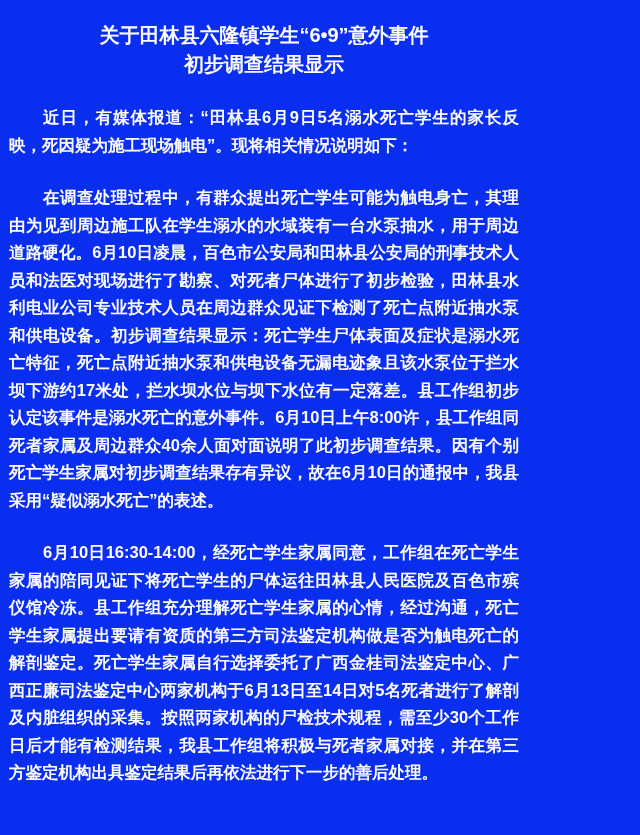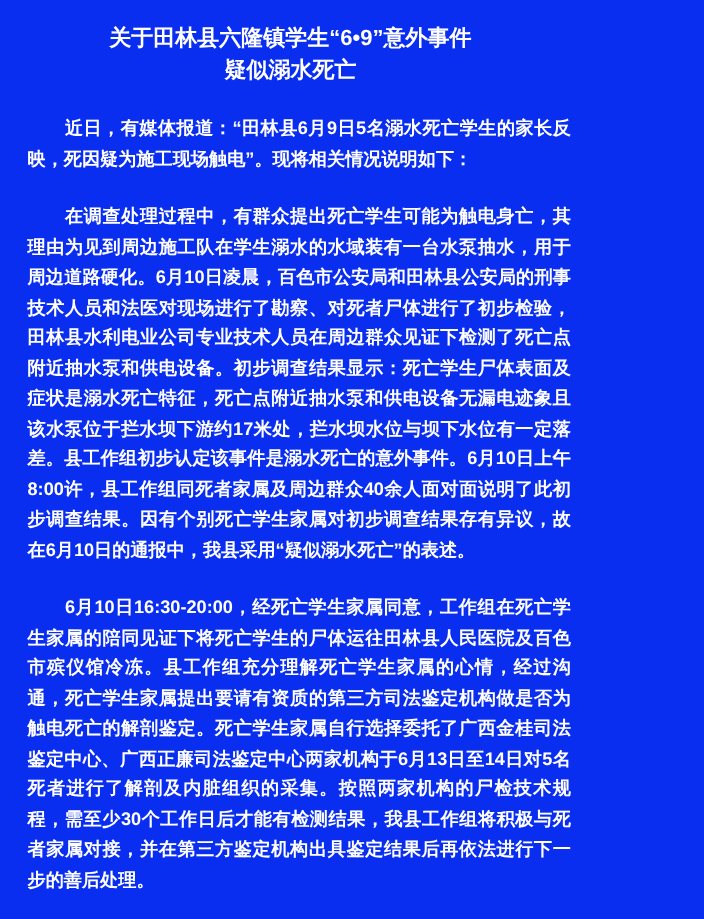--- a/index.html
+++ b/index.html
@@ -24,33 +24,33 @@
     margin: 0;
     font-size: 20px;
     line-height: 29px;
     text-align: center;
     font-weight: 700;
   }
   .title-line {
     display: block;
   }
   .para {
-    margin: 25px 0 0 16px;
+    margin: 25px 0 0 0;
     font-size: 16.5px;
     line-height: 27.5px;
     text-indent: 34px;
     text-align: justify;
   }
 </style>
 </head>
 <body style="background-color: rgb(10, 46, 240);">
 
 <div class="page" style="color: rgb(255, 255, 255);">
   <h1 class="title">
     <span class="title-line">关于田林县六隆镇学生“6•9”意外事件</span>
-    <span class="title-line">疑似溺水死亡</span>
+    <span class="title-line">初步调查结果显示</span>
   </h1>
 
   <p class="para">近日，有媒体报道：“田林县6月9日5名溺水死亡学生的家长反映，死因疑为施工现场触电”。现将相关情况说明如下：</p>
   <p class="para">在调查处理过程中，有群众提出死亡学生可能为触电身亡，其理由为见到周边施工队在学生溺水的水域装有一台水泵抽水，用于周边道路硬化。6月10日凌晨，百色市公安局和田林县公安局的刑事技术人员和法医对现场进行了勘察、对死者尸体进行了初步检验，田林县水利电业公司专业技术人员在周边群众见证下检测了死亡点附近抽水泵和供电设备。初步调查结果显示：死亡学生尸体表面及症状是溺水死亡特征，死亡点附近抽水泵和供电设备无漏电迹象且该水泵位于拦水坝下游约17米处，拦水坝水位与坝下水位有一定落差。县工作组初步认定该事件是溺水死亡的意外事件。6月10日上午8:00许，县工作组同死者家属及周边群众40余人面对面说明了此初步调查结果。因有个别死亡学生家属对初步调查结果存有异议，故在6月10日的通报中，我县采用“疑似溺水死亡”的表述。</p>
-  <p class="para">6月10日16:30-20:00，经死亡学生家属同意，工作组在死亡学生家属的陪同见证下将死亡学生的尸体运往田林县人民医院及百色市殡仪馆冷冻。县工作组充分理解死亡学生家属的心情，经过沟通，死亡学生家属提出要请有资质的第三方司法鉴定机构做是否为触电死亡的解剖鉴定。死亡学生家属自行选择委托了广西金桂司法鉴定中心、广西正廉司法鉴定中心两家机构于6月13日至14日对5名死者进行了解剖及内脏组织的采集。按照两家机构的尸检技术规程，需至少30个工作日后才能有检测结果，我县工作组将积极与死者家属对接，并在第三方鉴定机构出具鉴定结果后再依法进行下一步的善后处理。</p>
+  <p class="para">6月10日16:30-14:00，经死亡学生家属同意，工作组在死亡学生家属的陪同见证下将死亡学生的尸体运往田林县人民医院及百色市殡仪馆冷冻。县工作组充分理解死亡学生家属的心情，经过沟通，死亡学生家属提出要请有资质的第三方司法鉴定机构做是否为触电死亡的解剖鉴定。死亡学生家属自行选择委托了广西金桂司法鉴定中心、广西正廉司法鉴定中心两家机构于6月13日至14日对5名死者进行了解剖及内脏组织的采集。按照两家机构的尸检技术规程，需至少30个工作日后才能有检测结果，我县工作组将积极与死者家属对接，并在第三方鉴定机构出具鉴定结果后再依法进行下一步的善后处理。</p>
 
 </div>
 
 </body></html>

